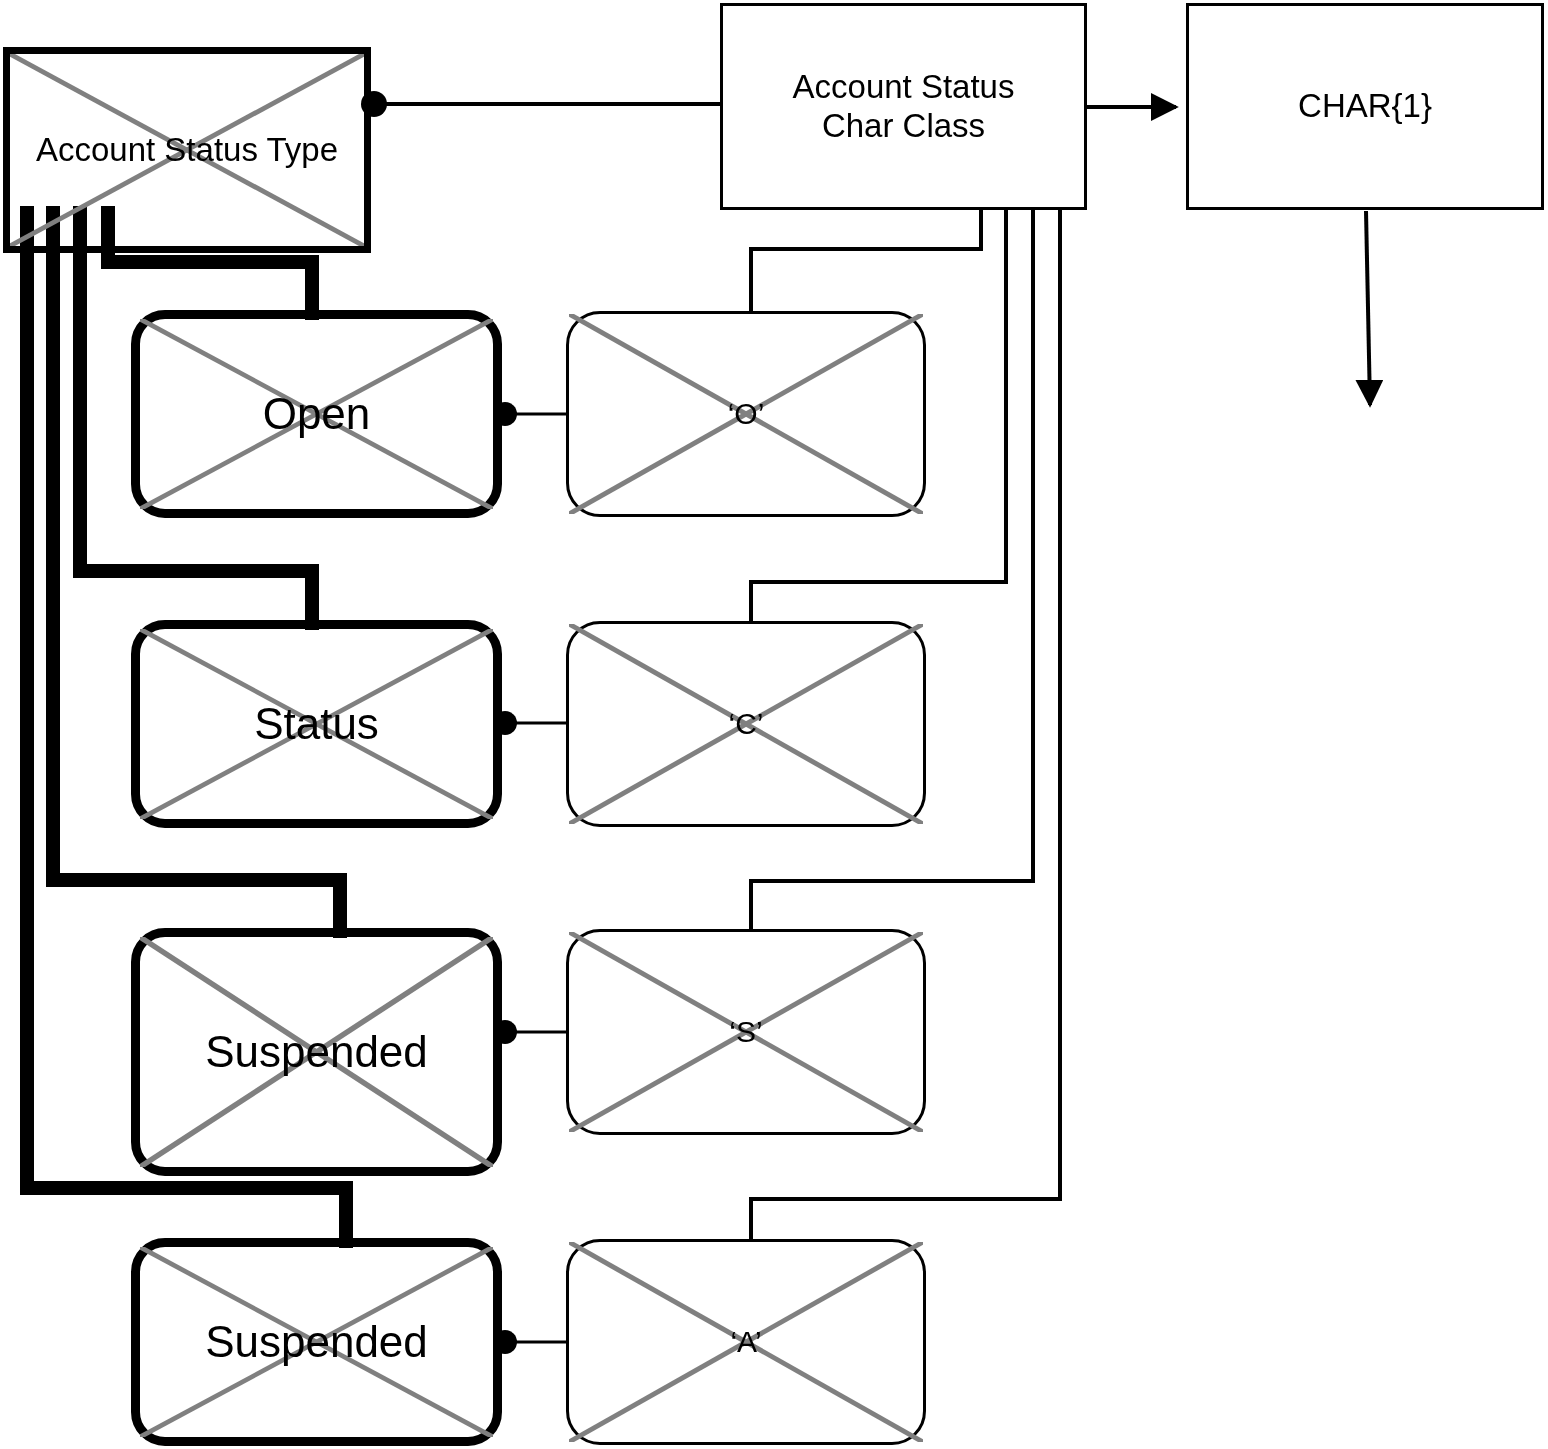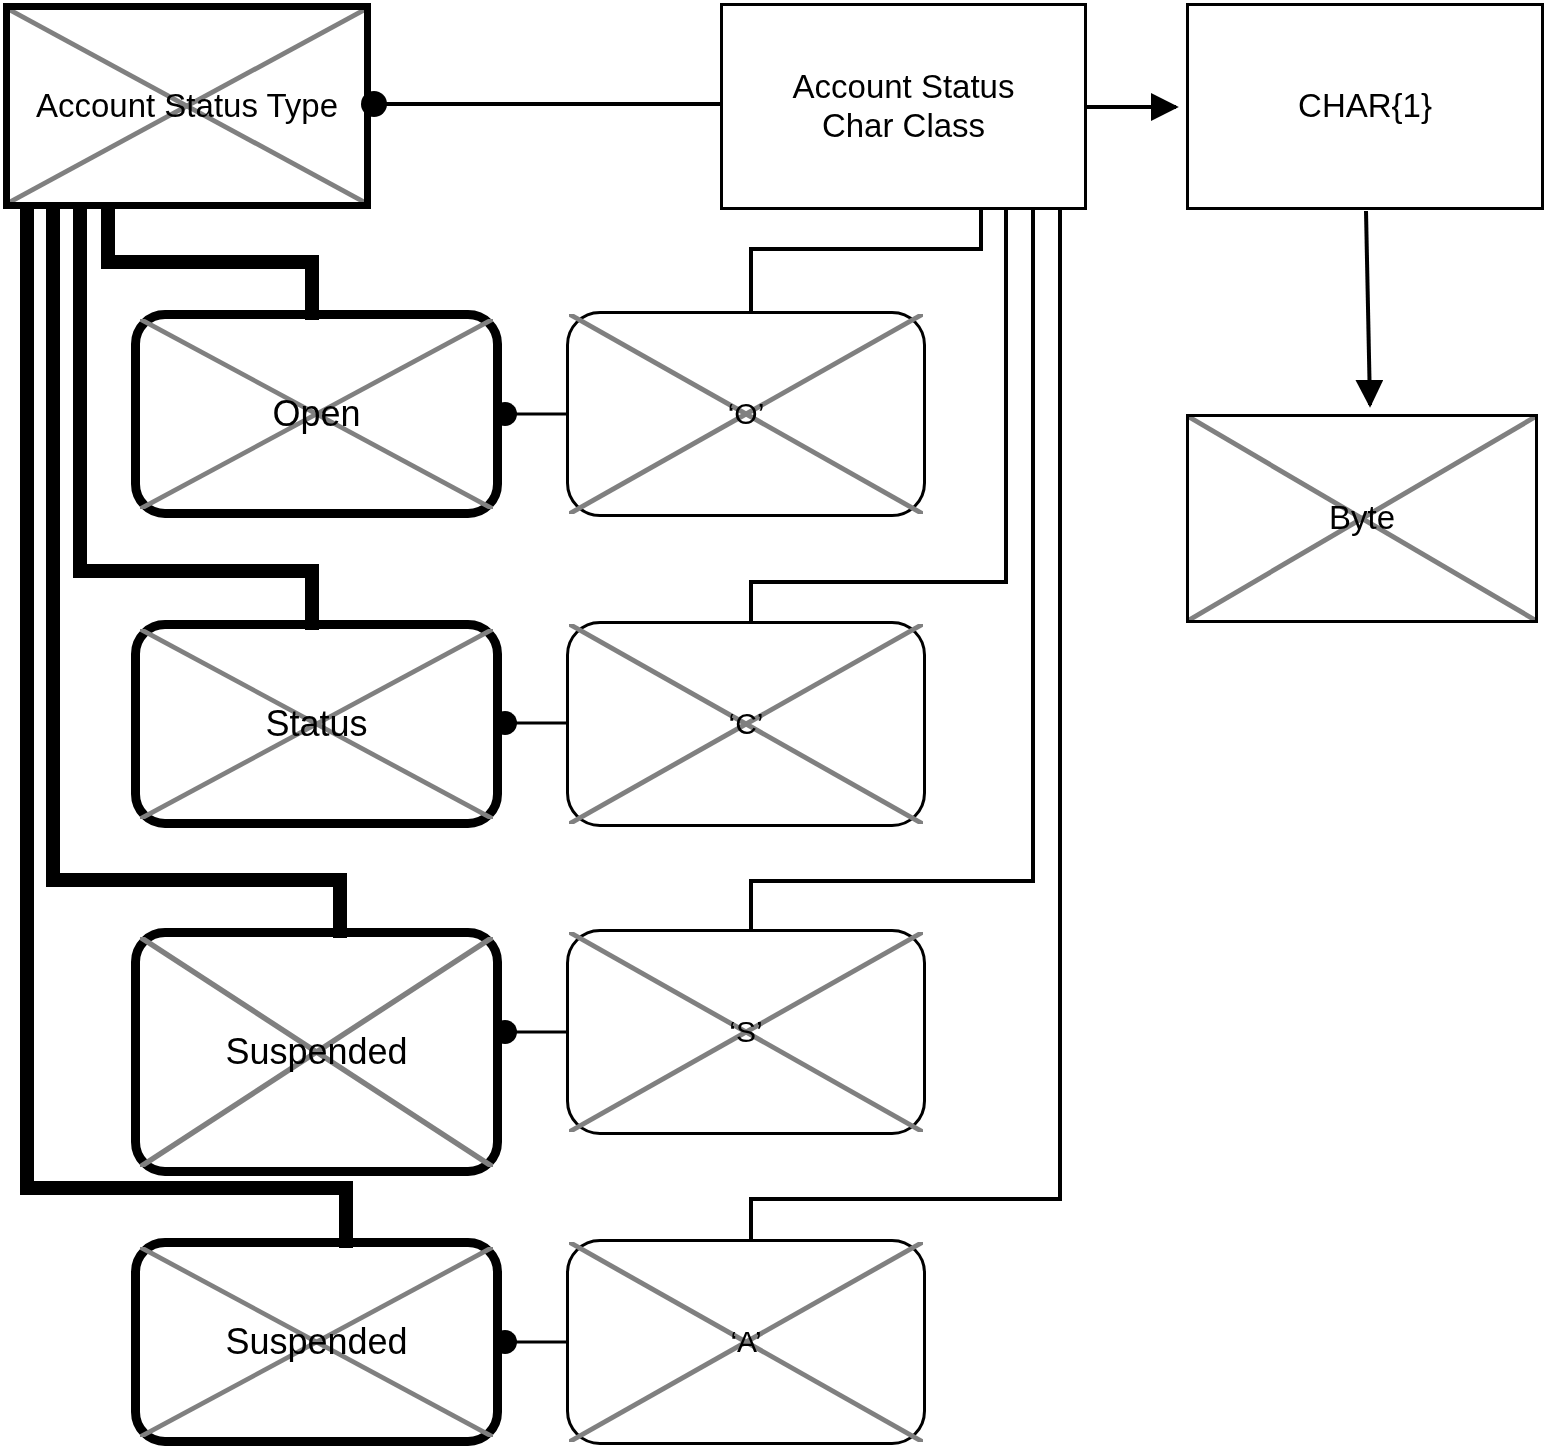--- a/index.html
+++ b/index.html
@@ -39,20 +39,21 @@
     z-index: 3;
     color: #000000;
     line-height: 1.18;
     padding: 0 10px;
     white-space: pre-line;
   }
   
   .shape-rect-thick {
     border: 7px solid #000000;
     border-radius: 0;
+    margin-top: 44px;
   }
   
   .shape-rect-thin {
     border: 3px solid #000000;
     border-radius: 0;
   }
   
   .shape-round-thick {
     border: 9px solid #000000;
     border-radius: 34px;
@@ -68,21 +69,21 @@
     top: 0;
     width: 100%;
     height: 100%;
     z-index: 1;
   }
   .crossmark line {
     stroke: #808080;
     stroke-width: 2;
   }
   .f-28 { font-size: 30px; }
-  .f-30 { font-size: 36px; }
+  .f-30 { font-size: 44px; }
   .f-31 { font-size: 33px; }
 </style>
 </head>
 <body>
 
 <div id="diagram-root">
 
   <svg id="wires" viewBox="0 0 1548 1449" width="1548" height="1449" xmlns="http://www.w3.org/2000/svg">
     <defs>
       <marker id="arrowhead" viewBox="0 0 10 10" refX="9" refY="5" markerWidth="7" markerHeight="7" orient="auto-start-reverse">
@@ -159,27 +160,20 @@
   </div>
 
   <div class="node shape-rect-thin" style="left:720px; top:3px; width:367px; height:207px;text-align:center;">
     <span class="node-label f-31" style="max-width:300px;">Account Status Char Class</span>
   </div>
 
   <div class="node shape-rect-thin" style="left:1186px; top:3px; width:358px; height:207px;">
     <span class="node-label f-31">CHAR{1}</span>
   </div>
 
-  <div class="node shape-rect-thin" style="left:1186px; top:414px; width:352px; height:209px;">
-    <svg class="crossmark" viewBox="0 0 100 100" preserveAspectRatio="none">
-      <line x1="0" y1="0" x2="100" y2="100"></line>
-      <line x1="100" y1="0" x2="0" y2="100"></line>
-    </svg>
-    <span class="node-label f-31">Byte</span>
-  </div>
 
   <div class="node shape-round-thick" style="left:131px; top:310px; width:371px; height:208px;">
     <svg class="crossmark" viewBox="0 0 100 100" preserveAspectRatio="none">
       <line x1="0" y1="0" x2="100" y2="100"></line>
       <line x1="100" y1="0" x2="0" y2="100"></line>
     </svg>
     <span class="node-label f-30">Open</span>
   </div>
 
   <div class="node shape-round-thick" style="left:131px; top:620px; width:371px; height:208px;">

